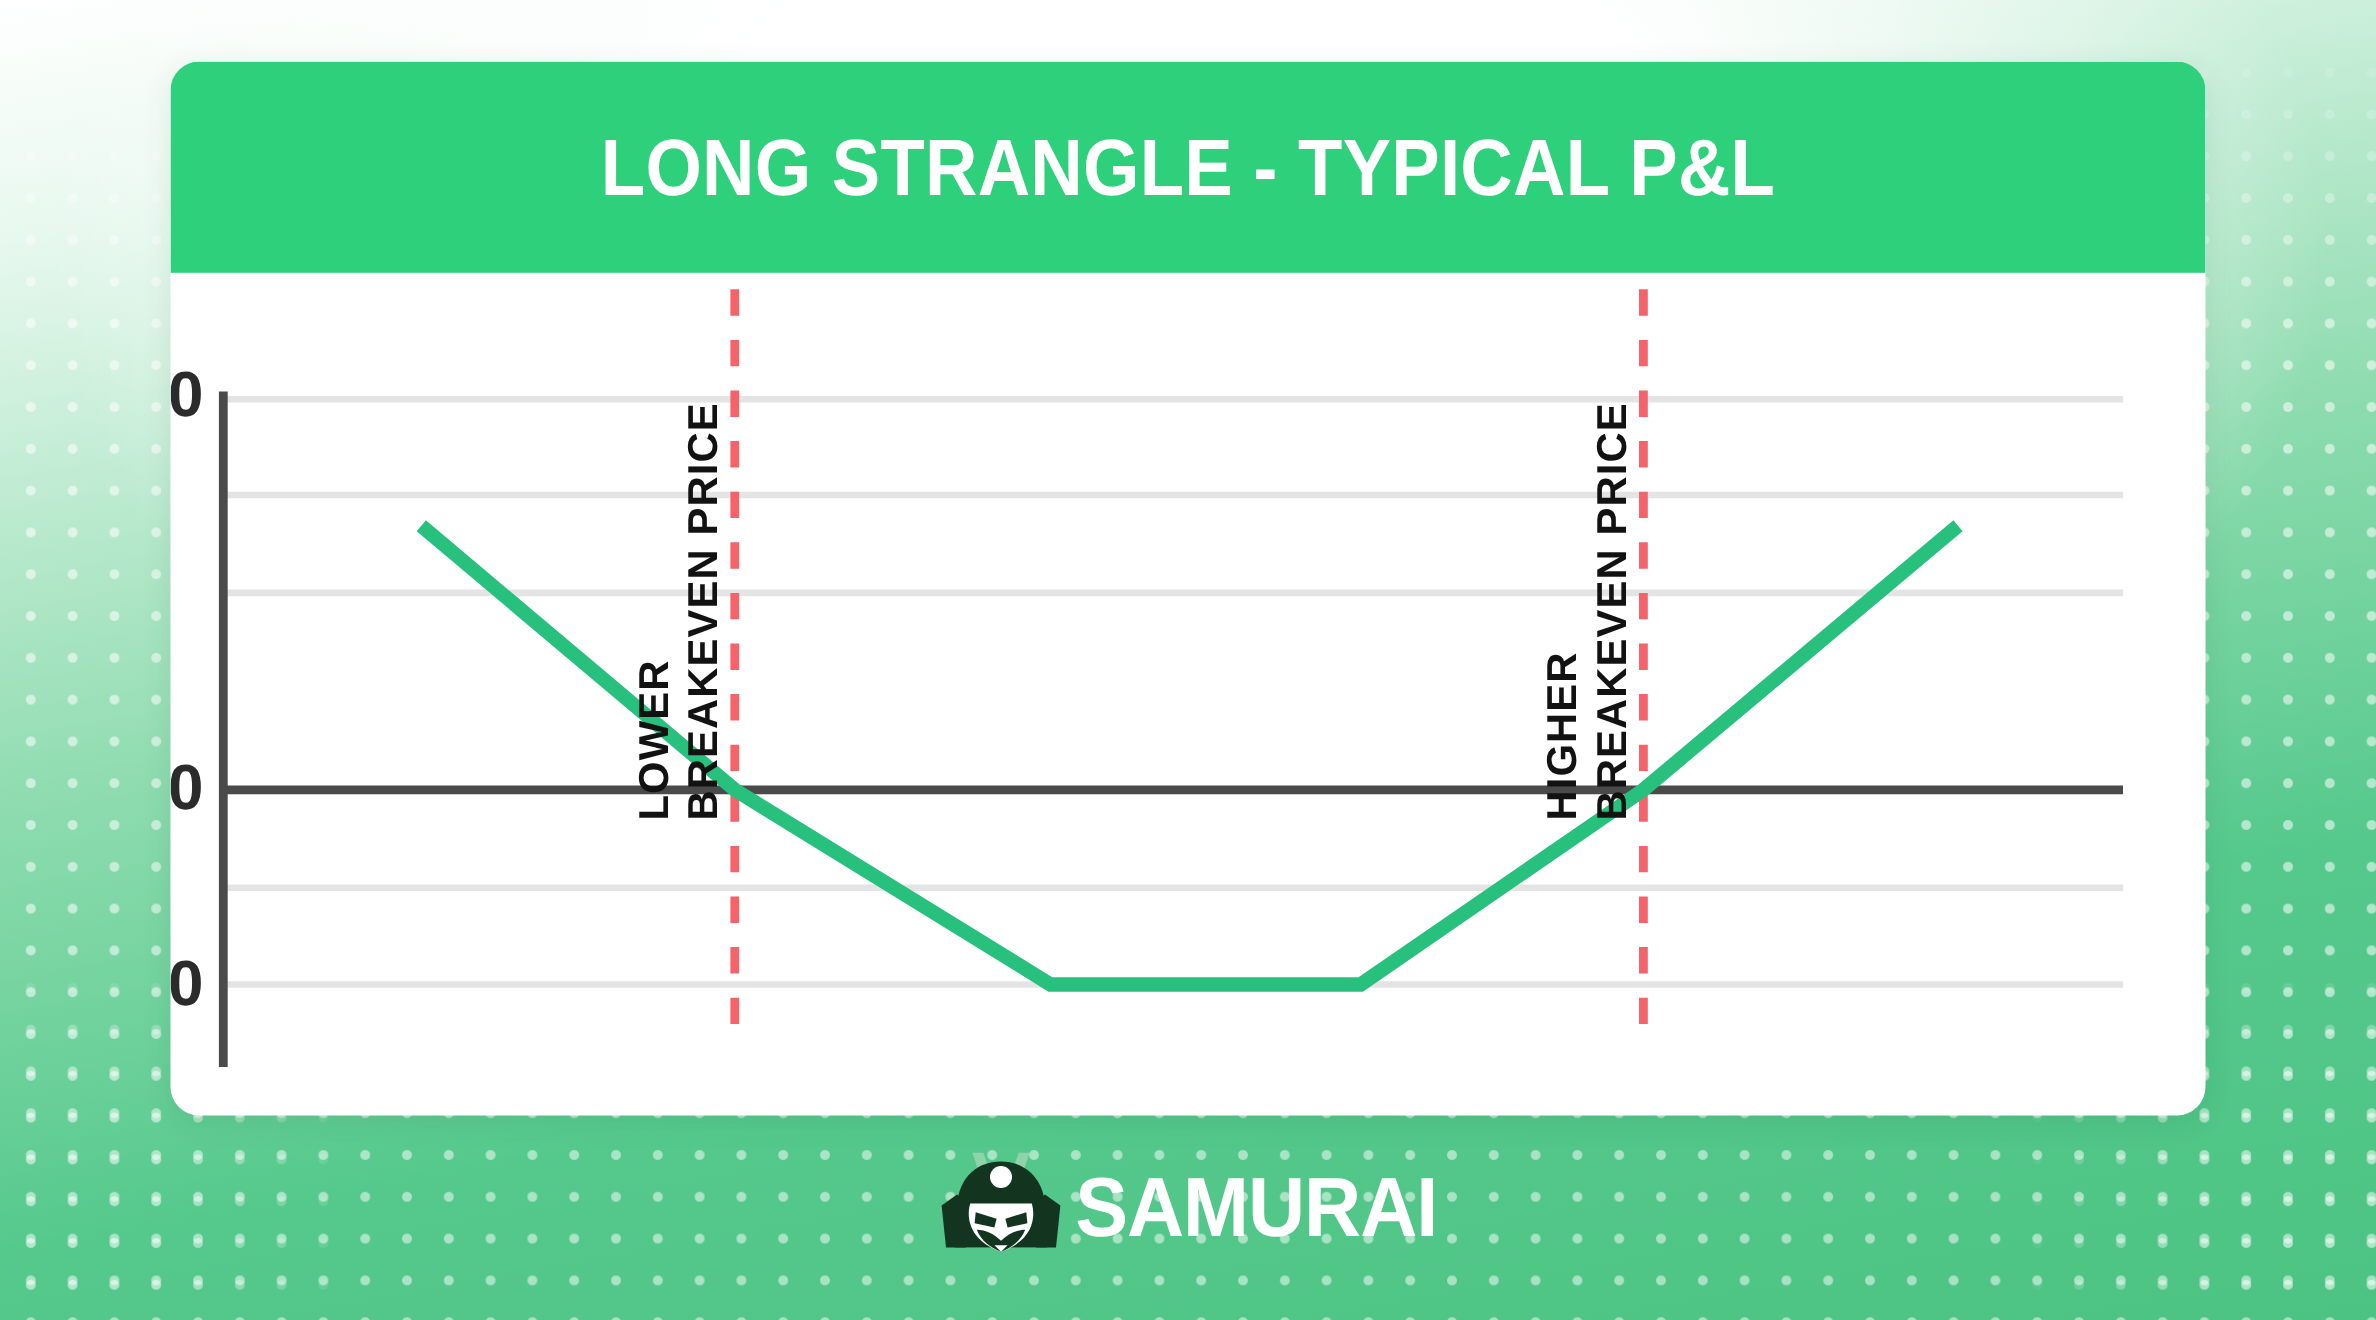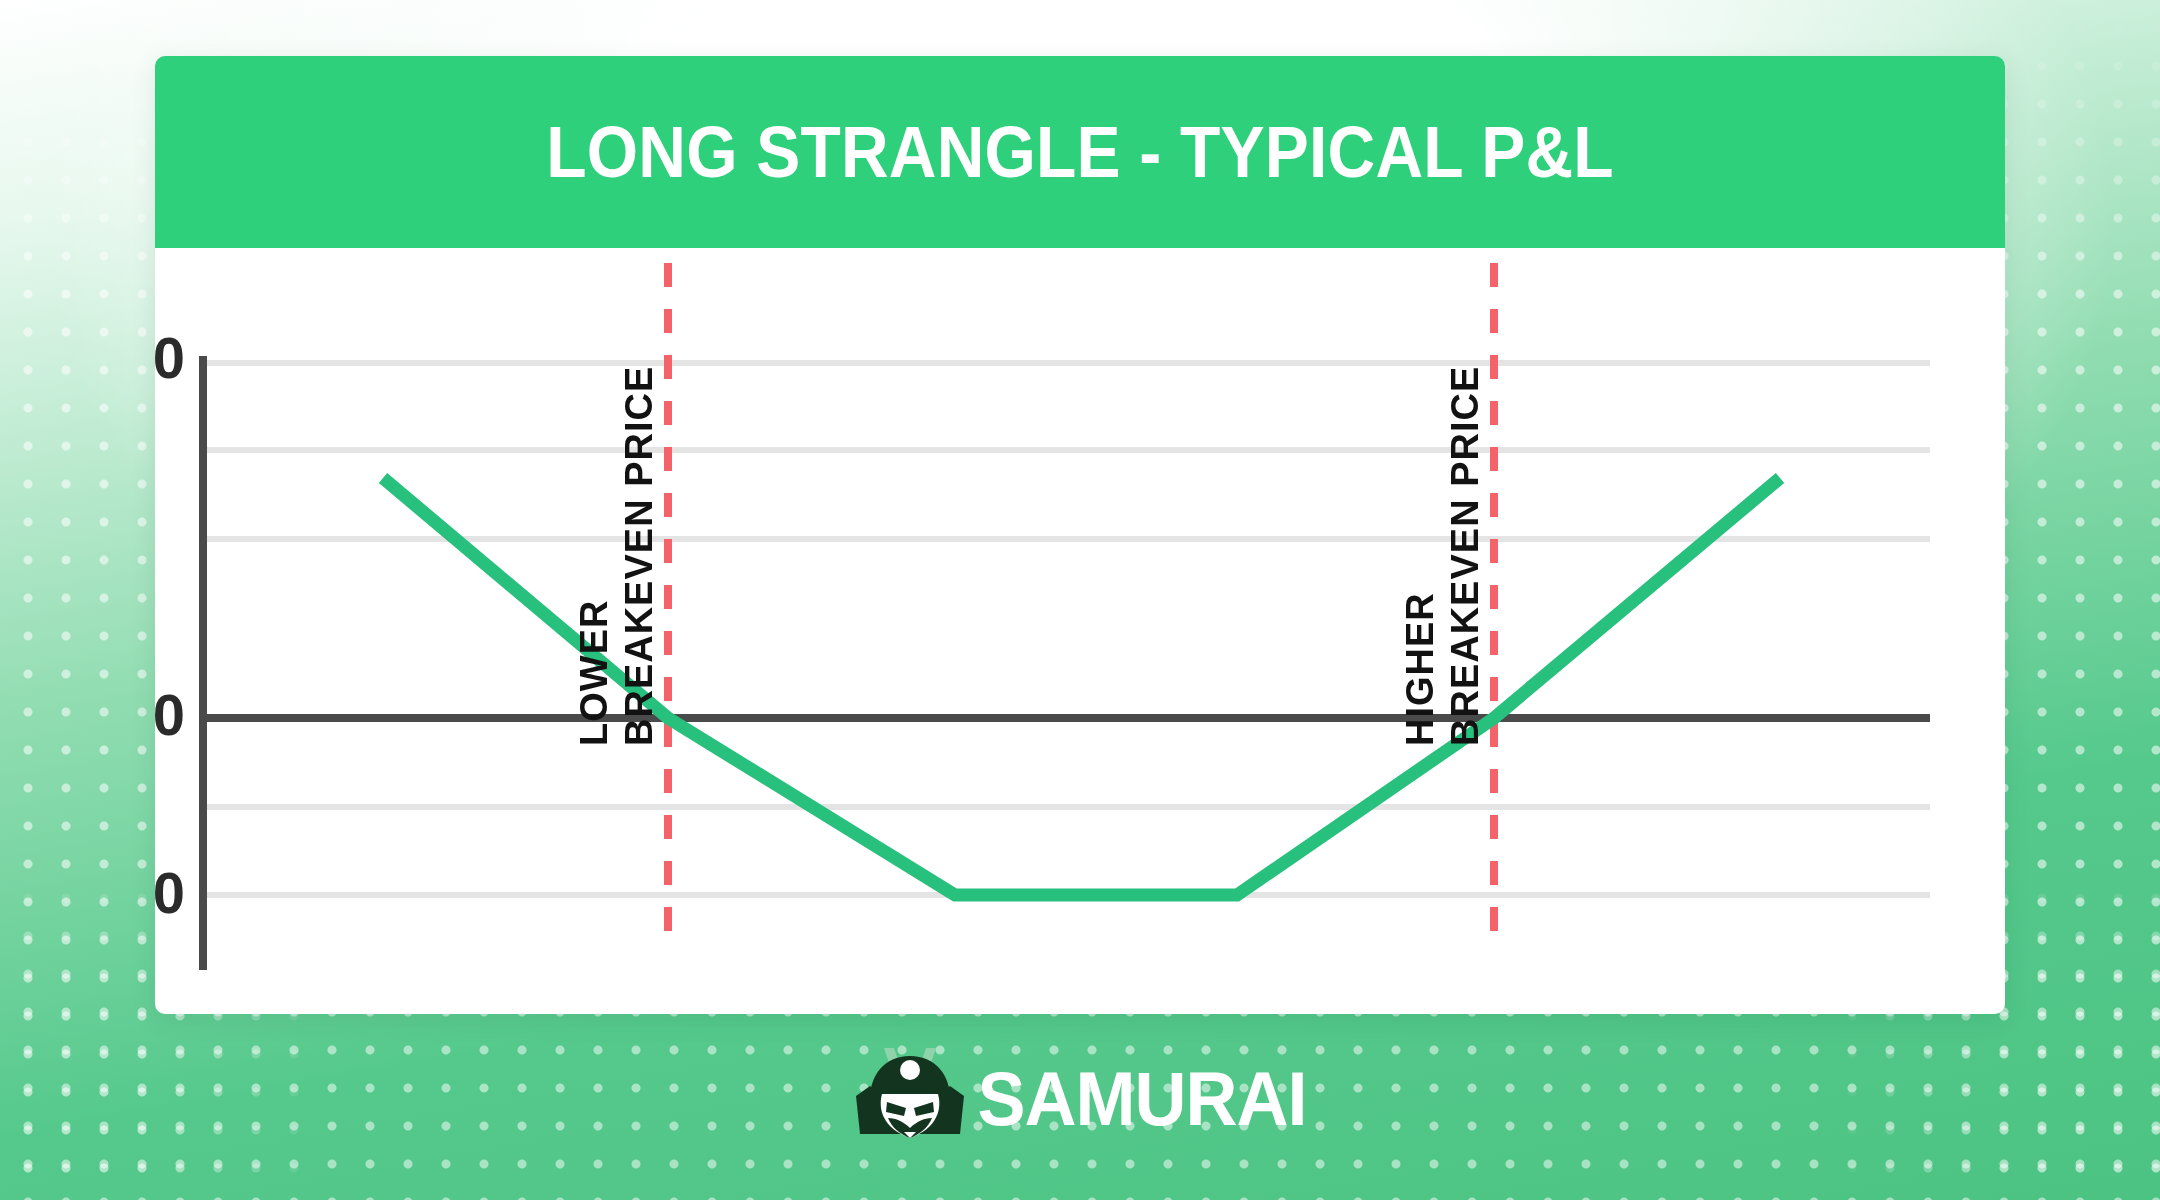--- a/index.html
+++ b/index.html
@@ -41,21 +41,21 @@
     background-position: 9px 9px;
     -webkit-mask-image: linear-gradient(to bottom, rgba(0,0,0,0) 0px, rgba(0,0,0,1) 110px);
     mask-image: linear-gradient(to bottom, rgba(0,0,0,0) 0px, rgba(0,0,0,1) 110px);
   }
 
   
   #card {
     position:absolute;
     left:155px; top:56px; width:1850px; height:958px;
     background:#ffffff;
-    border-radius:10px;
+    border-radius:26px;
     overflow:hidden;
     box-shadow:0 6px 26px rgba(20,80,50,0.10);
   }
   #card-header {
     height:192px;
     background:#2ed07c;
     display:flex; align-items:center; justify-content:center;
   }
   #card-title {
     color:#ffffff;

